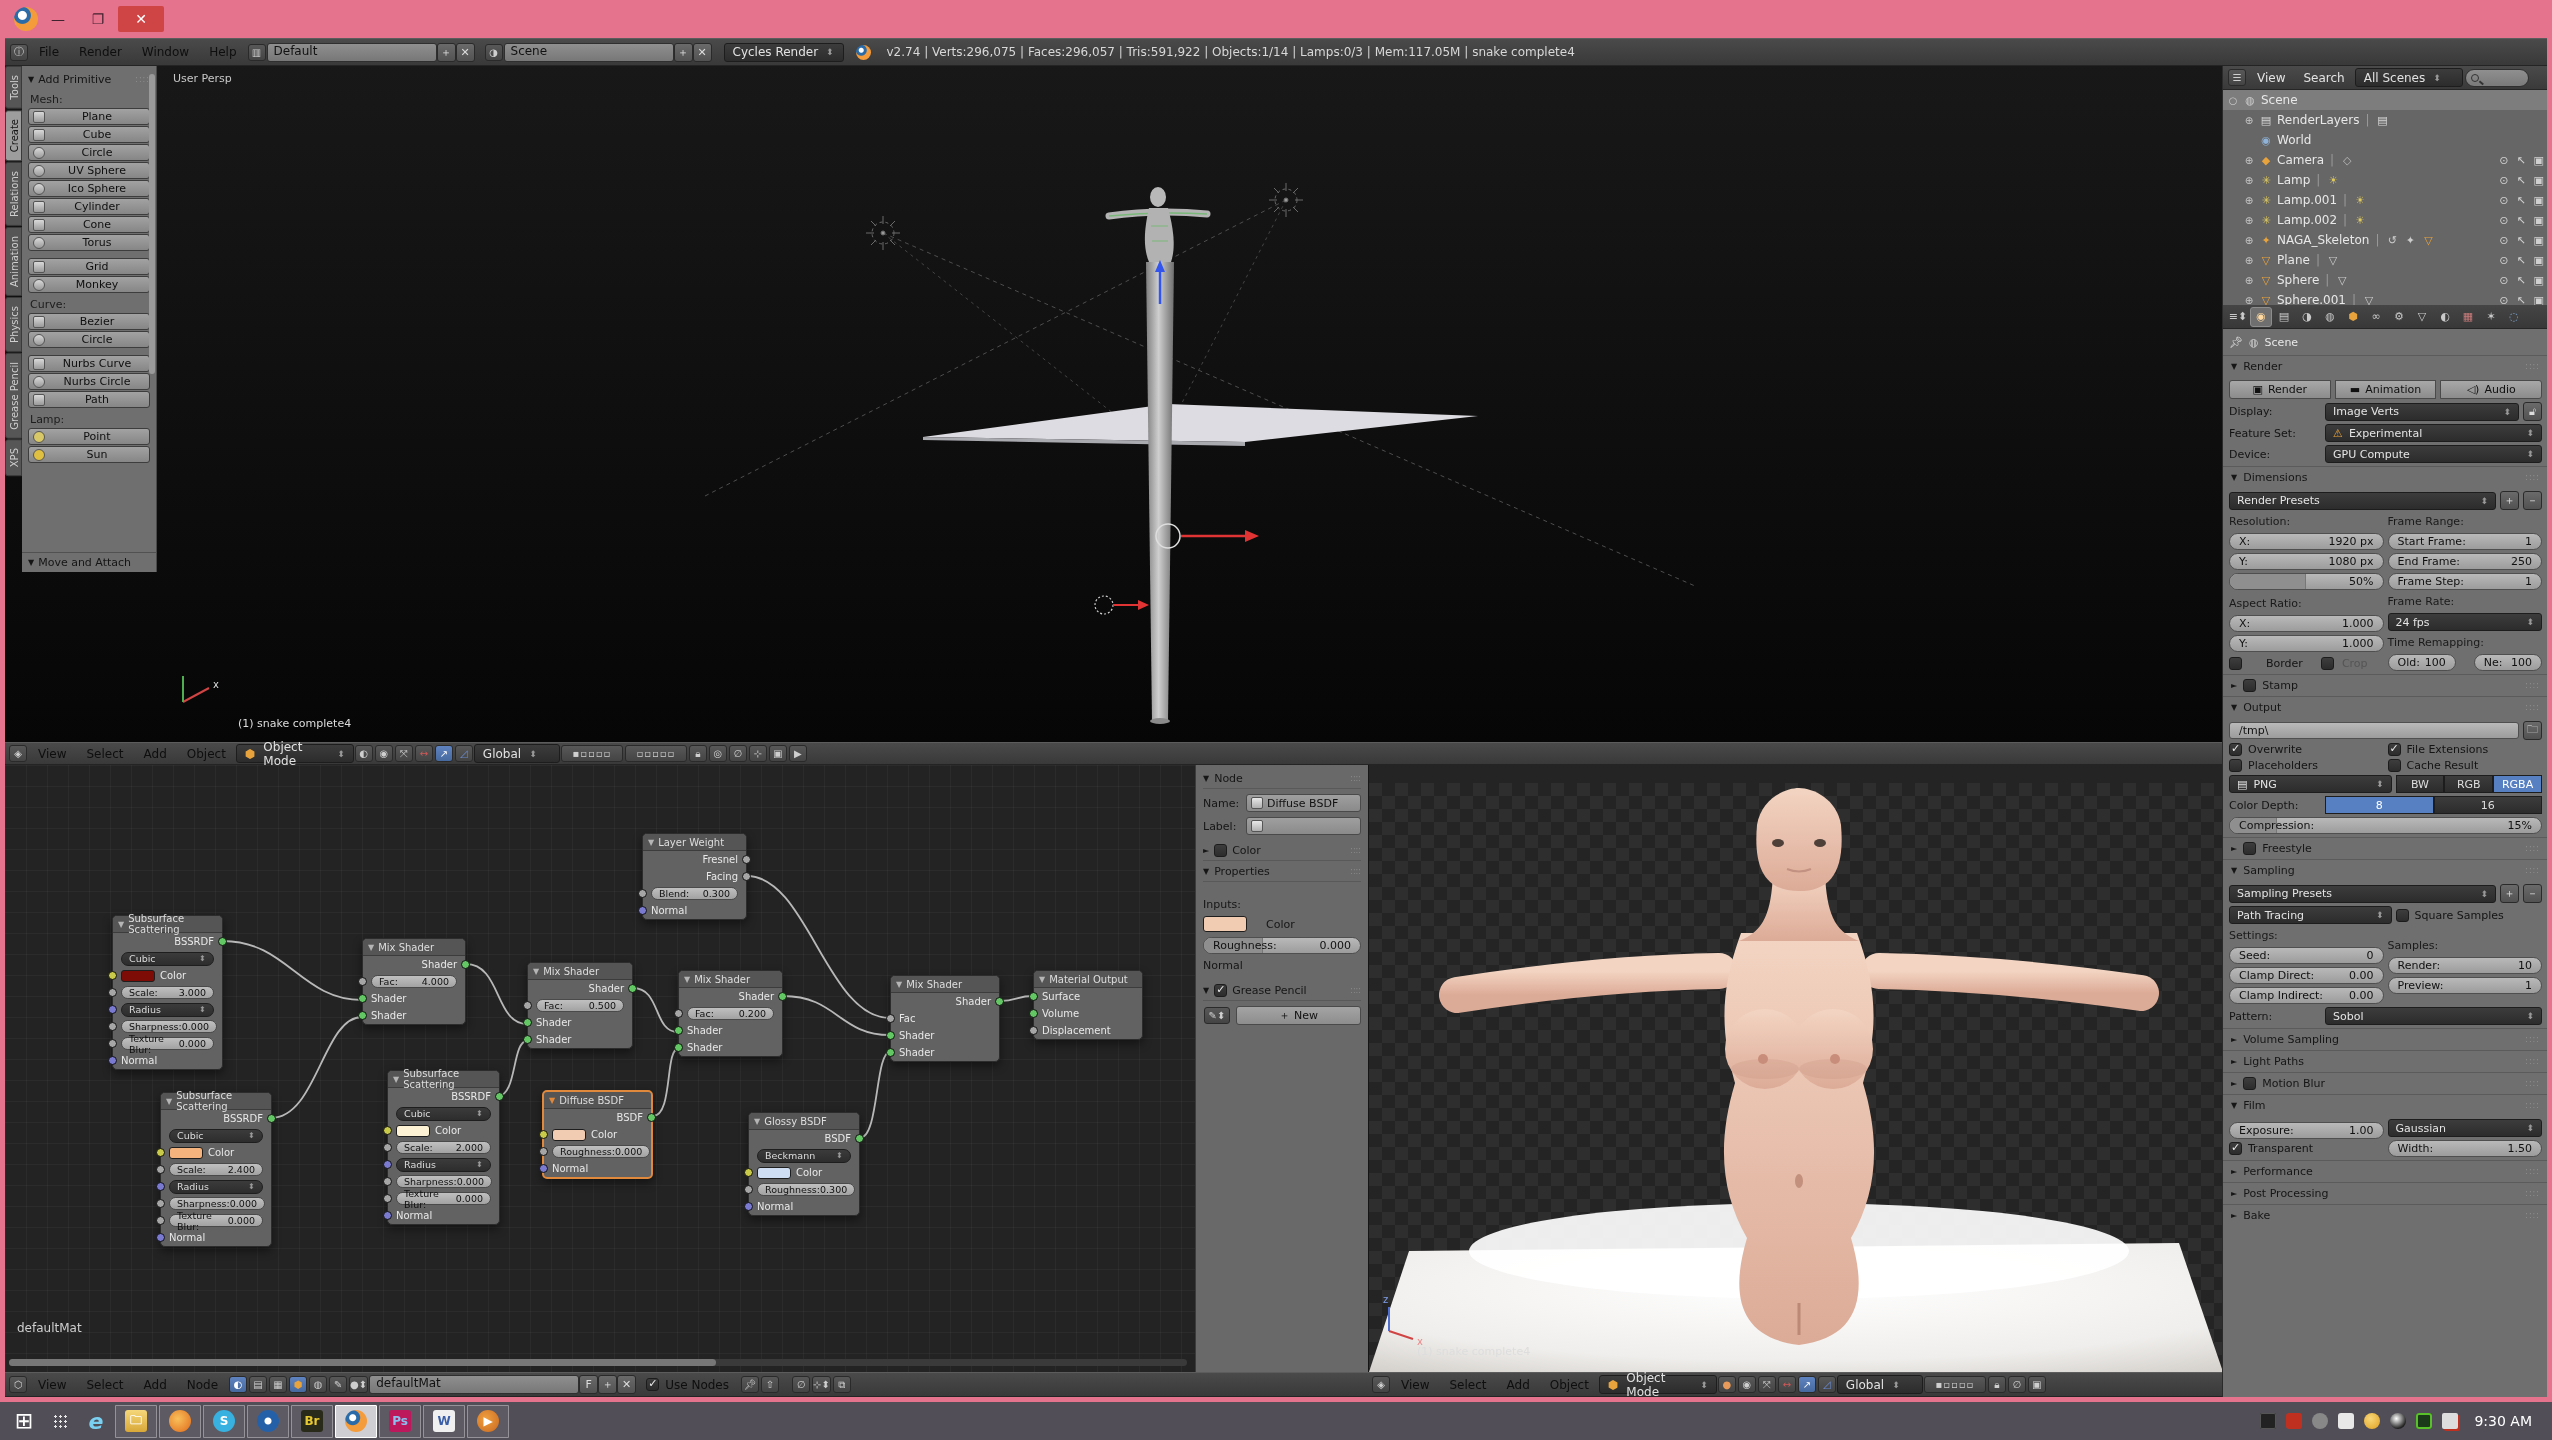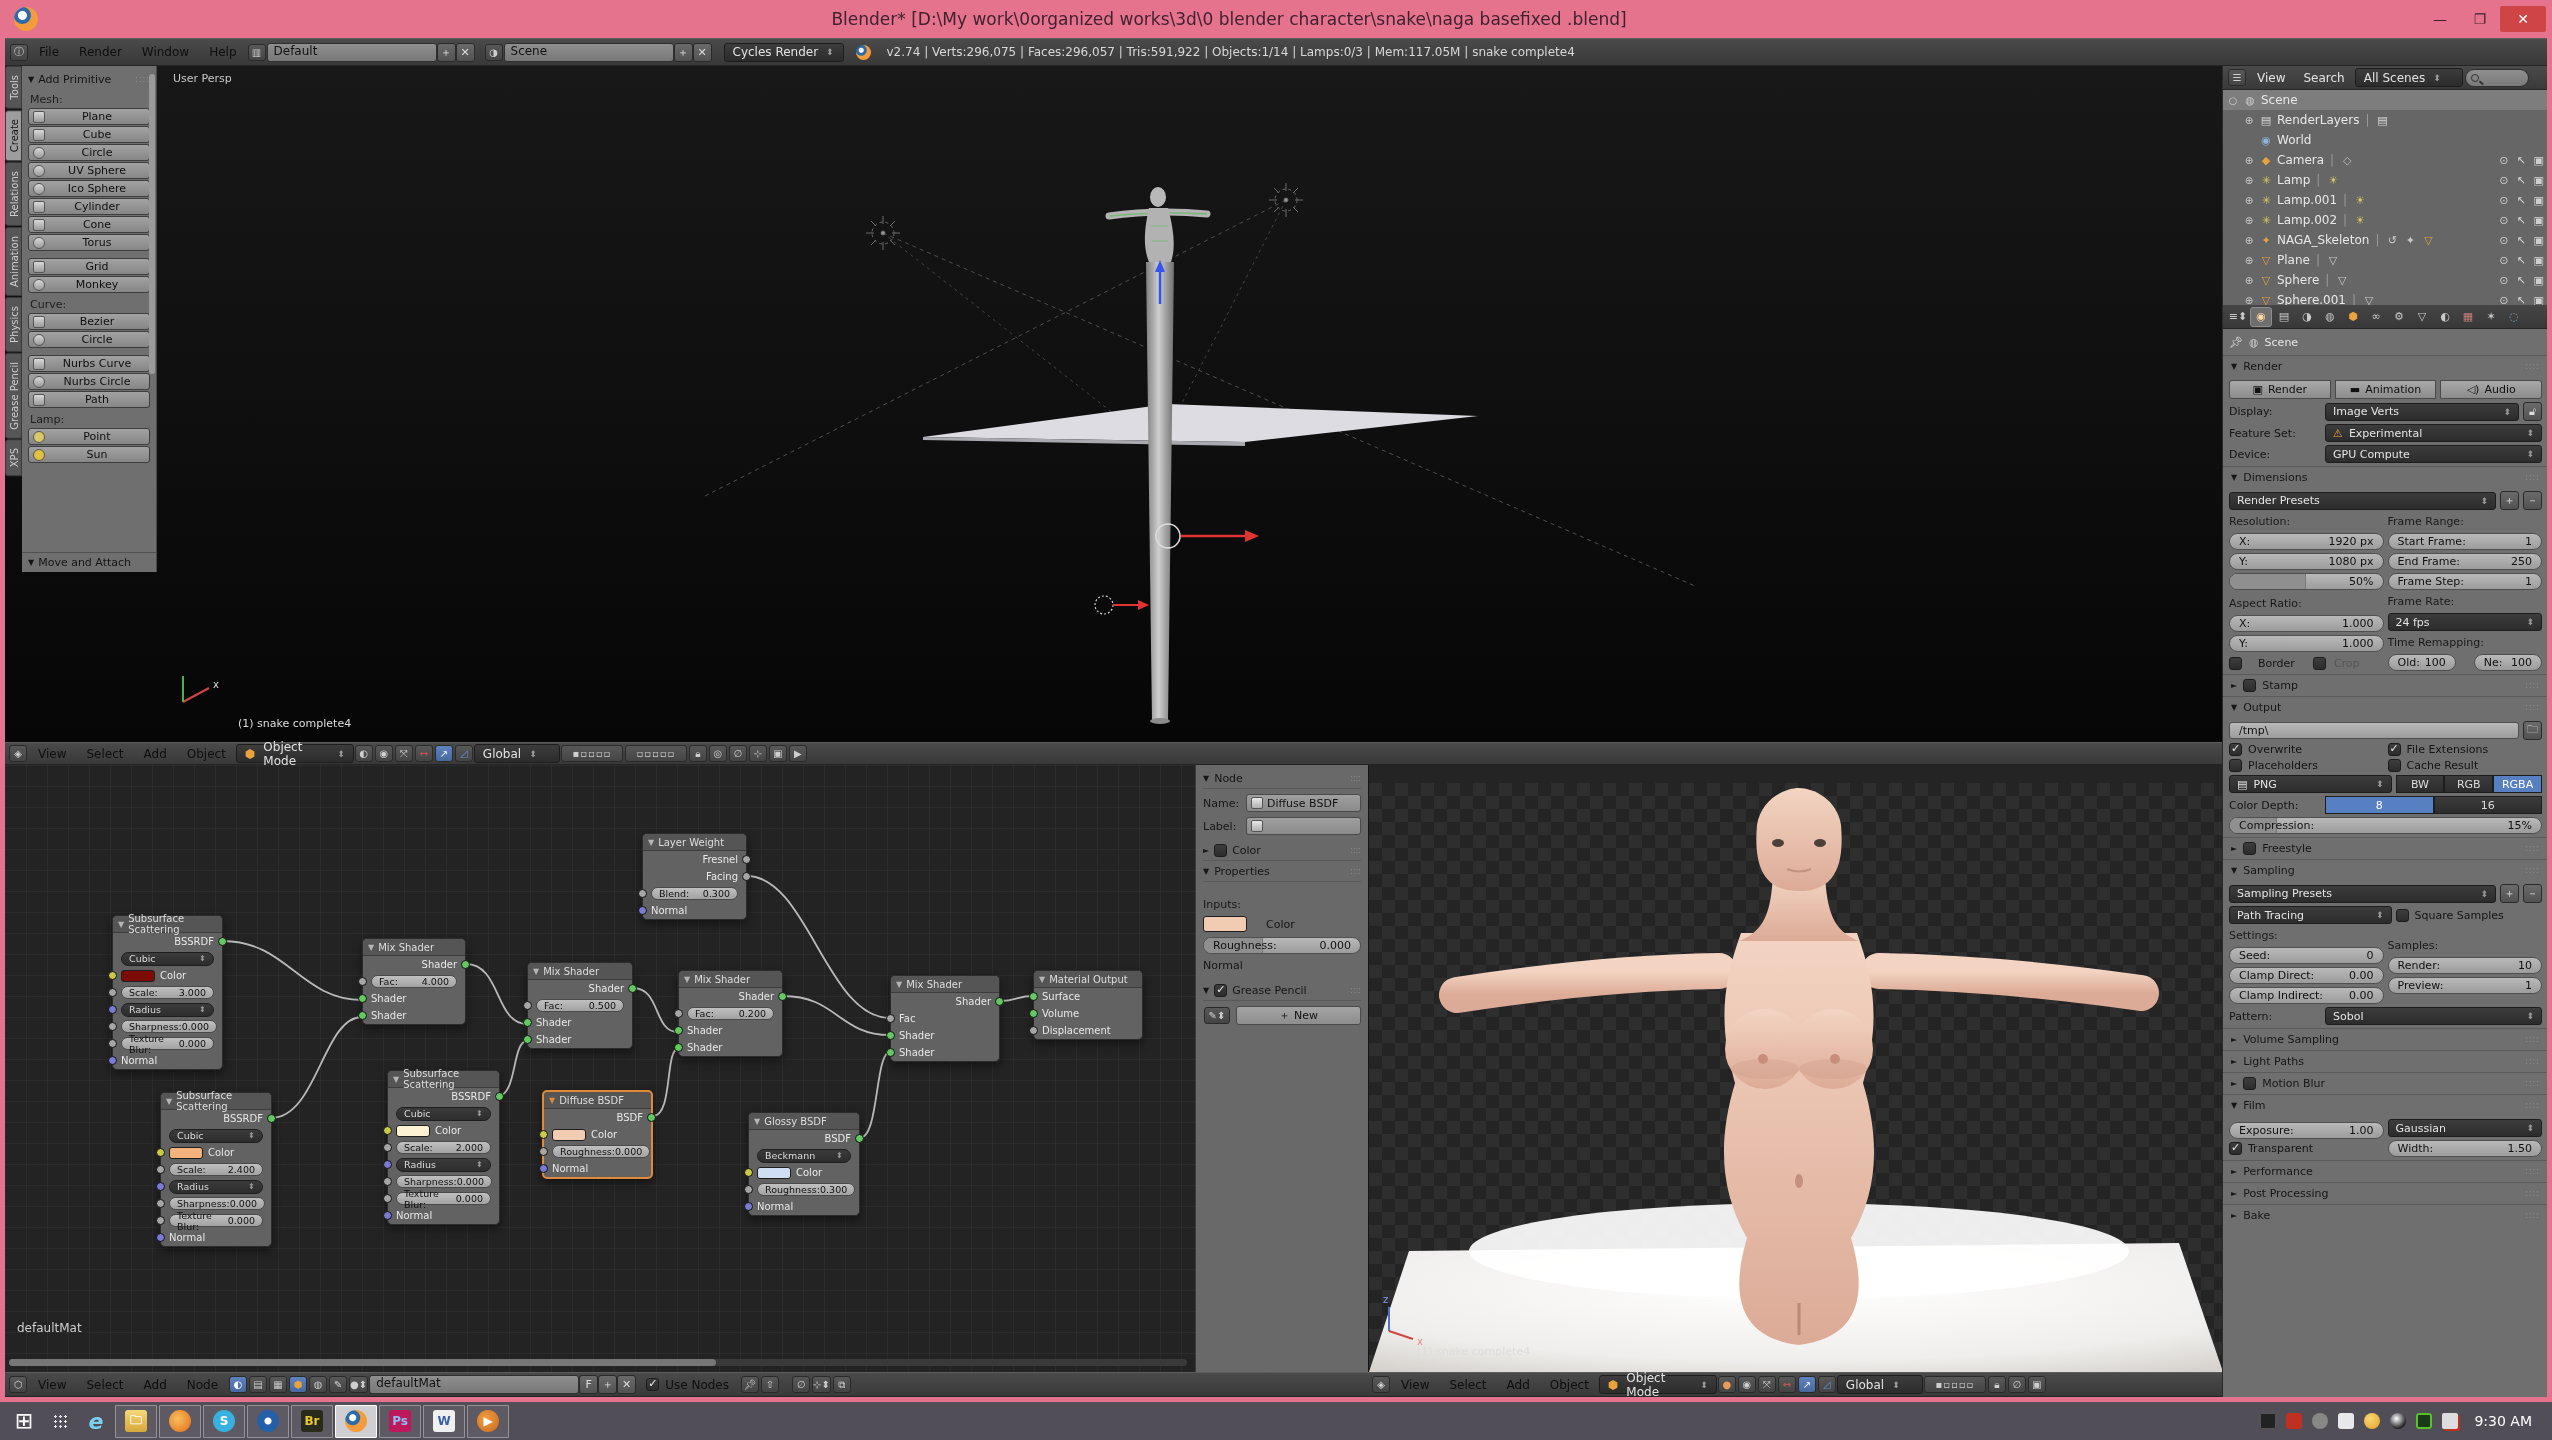--- a/index.html
+++ b/index.html
@@ -129,21 +129,20 @@
 .trayic{width:16px;height:16px;border-radius:2px}
 #clock{color:#fff;font-size:14px;margin-left:6px}
 .startglyph{color:#fff;font-size:22px;line-height:1}
 .dotgrid{width:15px;height:15px;background-image:radial-gradient(#e8e8e8 1.2px,transparent 1.3px);background-size:5px 5px}
 </style>
 </head>
 <body>
 
 <div id="titlebar">
   <div class="blogo"></div>
-  <div id="title">Blender* [D:\My work\0organized works\3d\0 blender character\snake\naga basefixed .blend]</div>
   <div class="winbtn">—</div>
   <div class="winbtn">❐</div>
   <div class="winbtn close">✕</div>
 </div>
 
 <div id="app">
 
   <div id="infobar" class="hdrbar">
     <span class="hic" style="margin-left:5px">ⓘ</span>
     <span class="menuitem">File</span>
@@ -1170,21 +1169,21 @@
           <div class="num">
               <span>X:</span>
               <span class="v">1.000</span>
             </div>
           <div class="num">
               <span>Y:</span>
               <span class="v">1.000</span>
             </div>
           <div class="prow" style="margin:2px 0 0 0">
               <span class="cb"></span>
-              <span style="margin-left:12px">Border</span>
+              <span style="margin-left:20px">Border</span>
               <span class="cb" style="margin-left:14px"></span>
               <span style="margin-left:4px;color:#555">Crop</span>
             </div>
         </div>
         <div class="half">
           <span class="plabel">Frame Rate:</span>
           <div class="pdd">
               <span>24 fps</span>
               <span class="ar">⬍</span>
             </div>

